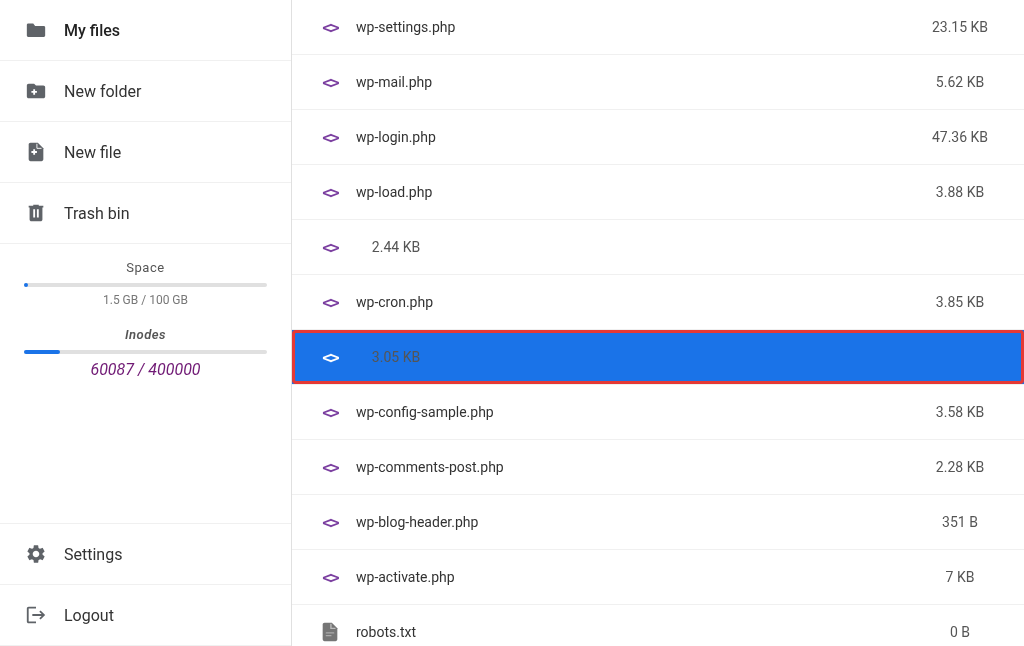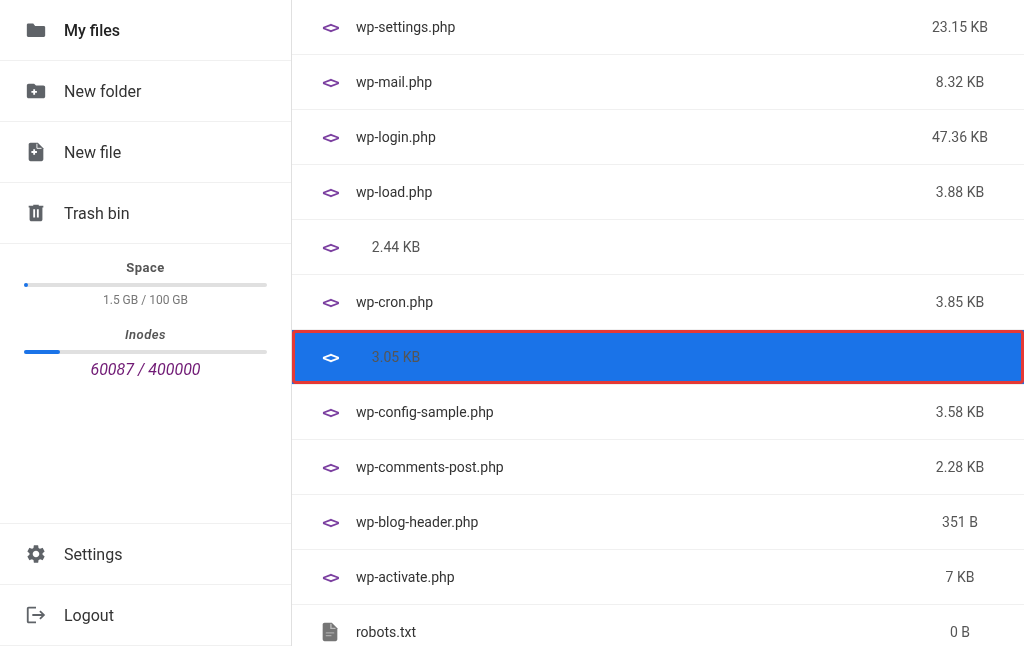--- a/index.html
+++ b/index.html
@@ -60,21 +60,21 @@
     .sidebar-icon svg {
       width: 22px;
       height: 22px;
     }
 
     .space-section {
       padding: 16px 24px 8px 24px;
     }
     .space-label {
       font-size: 13px;
-      font-weight: 700;
+      font-weight: 400;
       color: #555;
       margin-bottom: 8px;
       letter-spacing: 0.5px;
     }
     .progress-bar-bg {
       width: 100%;
       height: 4px;
       background: #e0e0e0;
       border-radius: 2px;
       margin-bottom: 6px;
@@ -273,21 +273,21 @@
           <span class="code-icon">&lt;&gt;</span>
         </span>
       <span class="file-name">wp-settings.php</span>
       <span class="file-size">23.15 KB</span>
     </div>
       <div class="file-row">
       <span class="file-icon">
           <span class="code-icon">&lt;&gt;</span>
         </span>
       <span class="file-name">wp-mail.php</span>
-      <span class="file-size">8.32 KB</span>
+      <span class="file-size">5.62 KB</span>
     </div>
       <div class="file-row">
       <span class="file-icon">
           <span class="code-icon">&lt;&gt;</span>
         </span>
       <span class="file-name">wp-login.php</span>
       <span class="file-size">47.36 KB</span>
     </div>
       <div class="file-row">
       <span class="file-icon">

